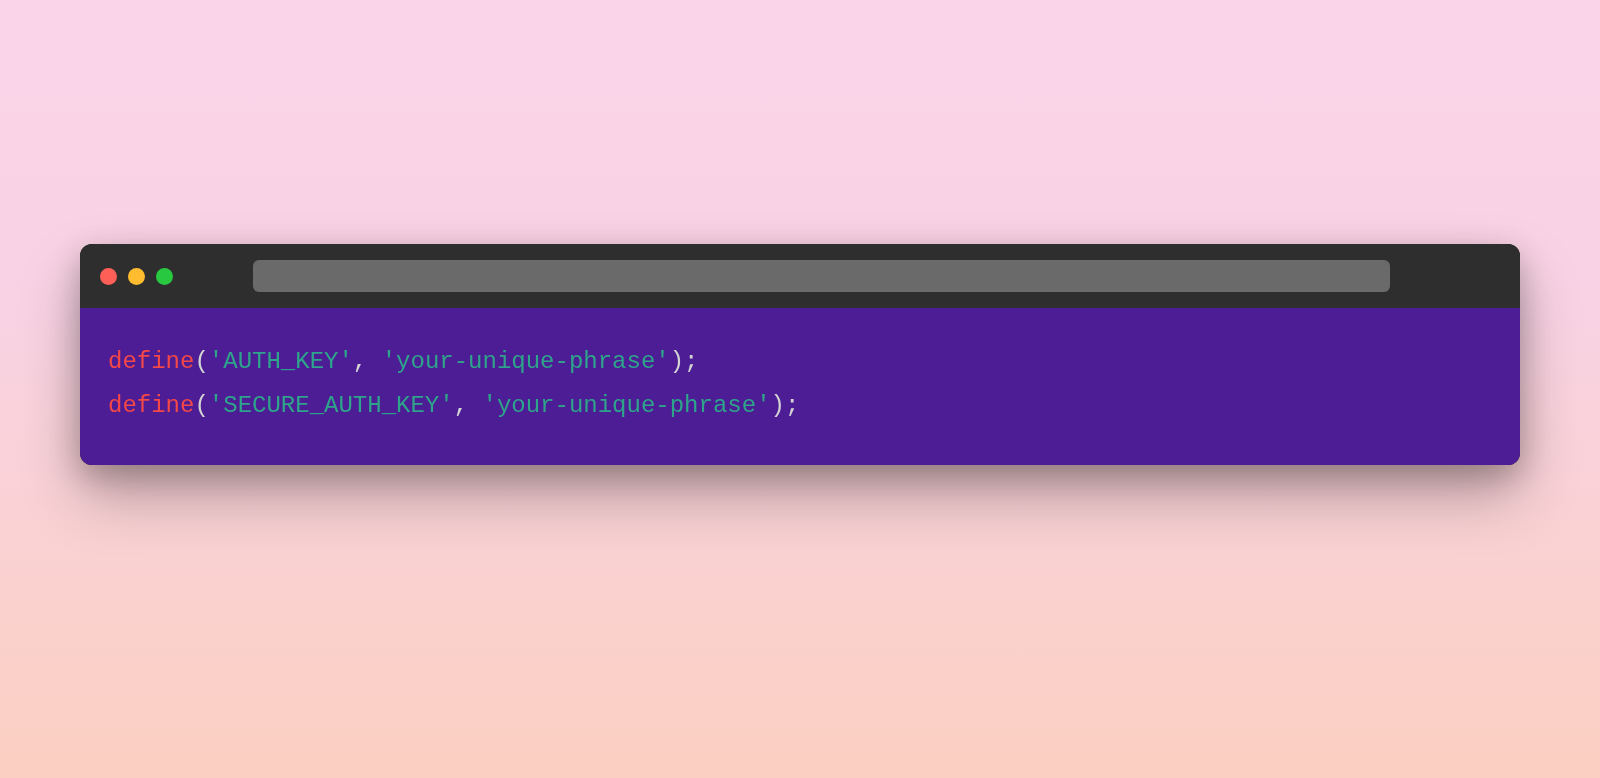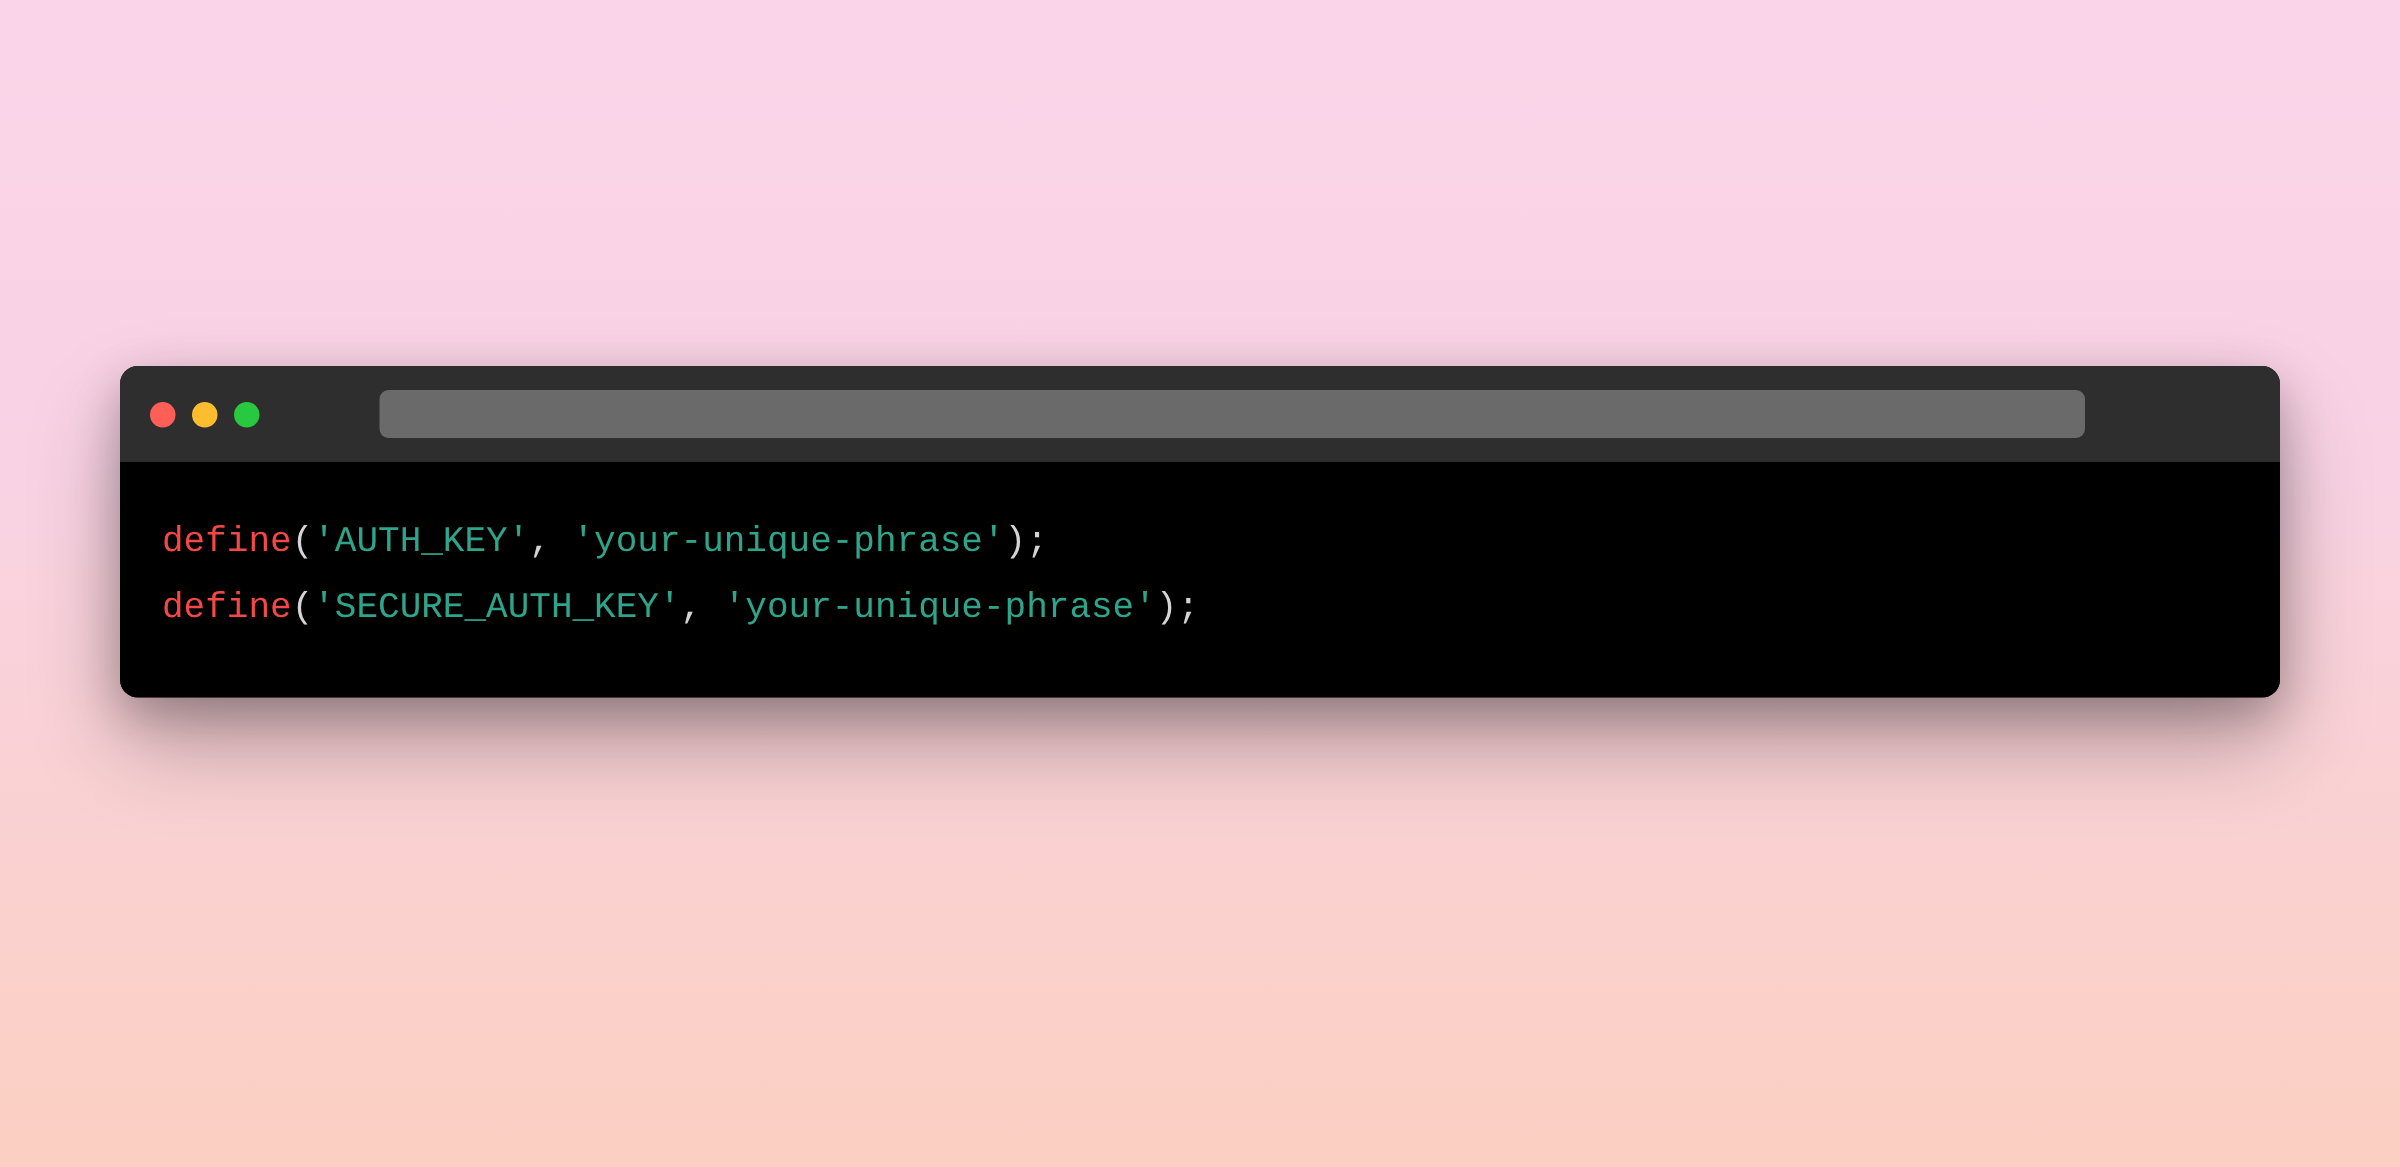--- a/index.html
+++ b/index.html
@@ -53,21 +53,21 @@
     .url-bar {
       margin-left: 80px;
       flex: 1;
       height: 32px;
       background: #6a6a6a;
       border-radius: 6px;
       margin-right: 110px;
     }
     
     .code-area {
-      background: #000000;
+      background: #4c1d95;
       padding: 32px 28px 36px 28px;
       font-family: 'SF Mono', 'Menlo', 'Consolas', 'Courier New', monospace;
       font-size: 24px;
       line-height: 1.85;
       white-space: pre;
     }
     
     .tok-keyword { color: #f44747; }
     .tok-punct { color: #d4d4d4; }
     .tok-string { color: #2ea58b; }

